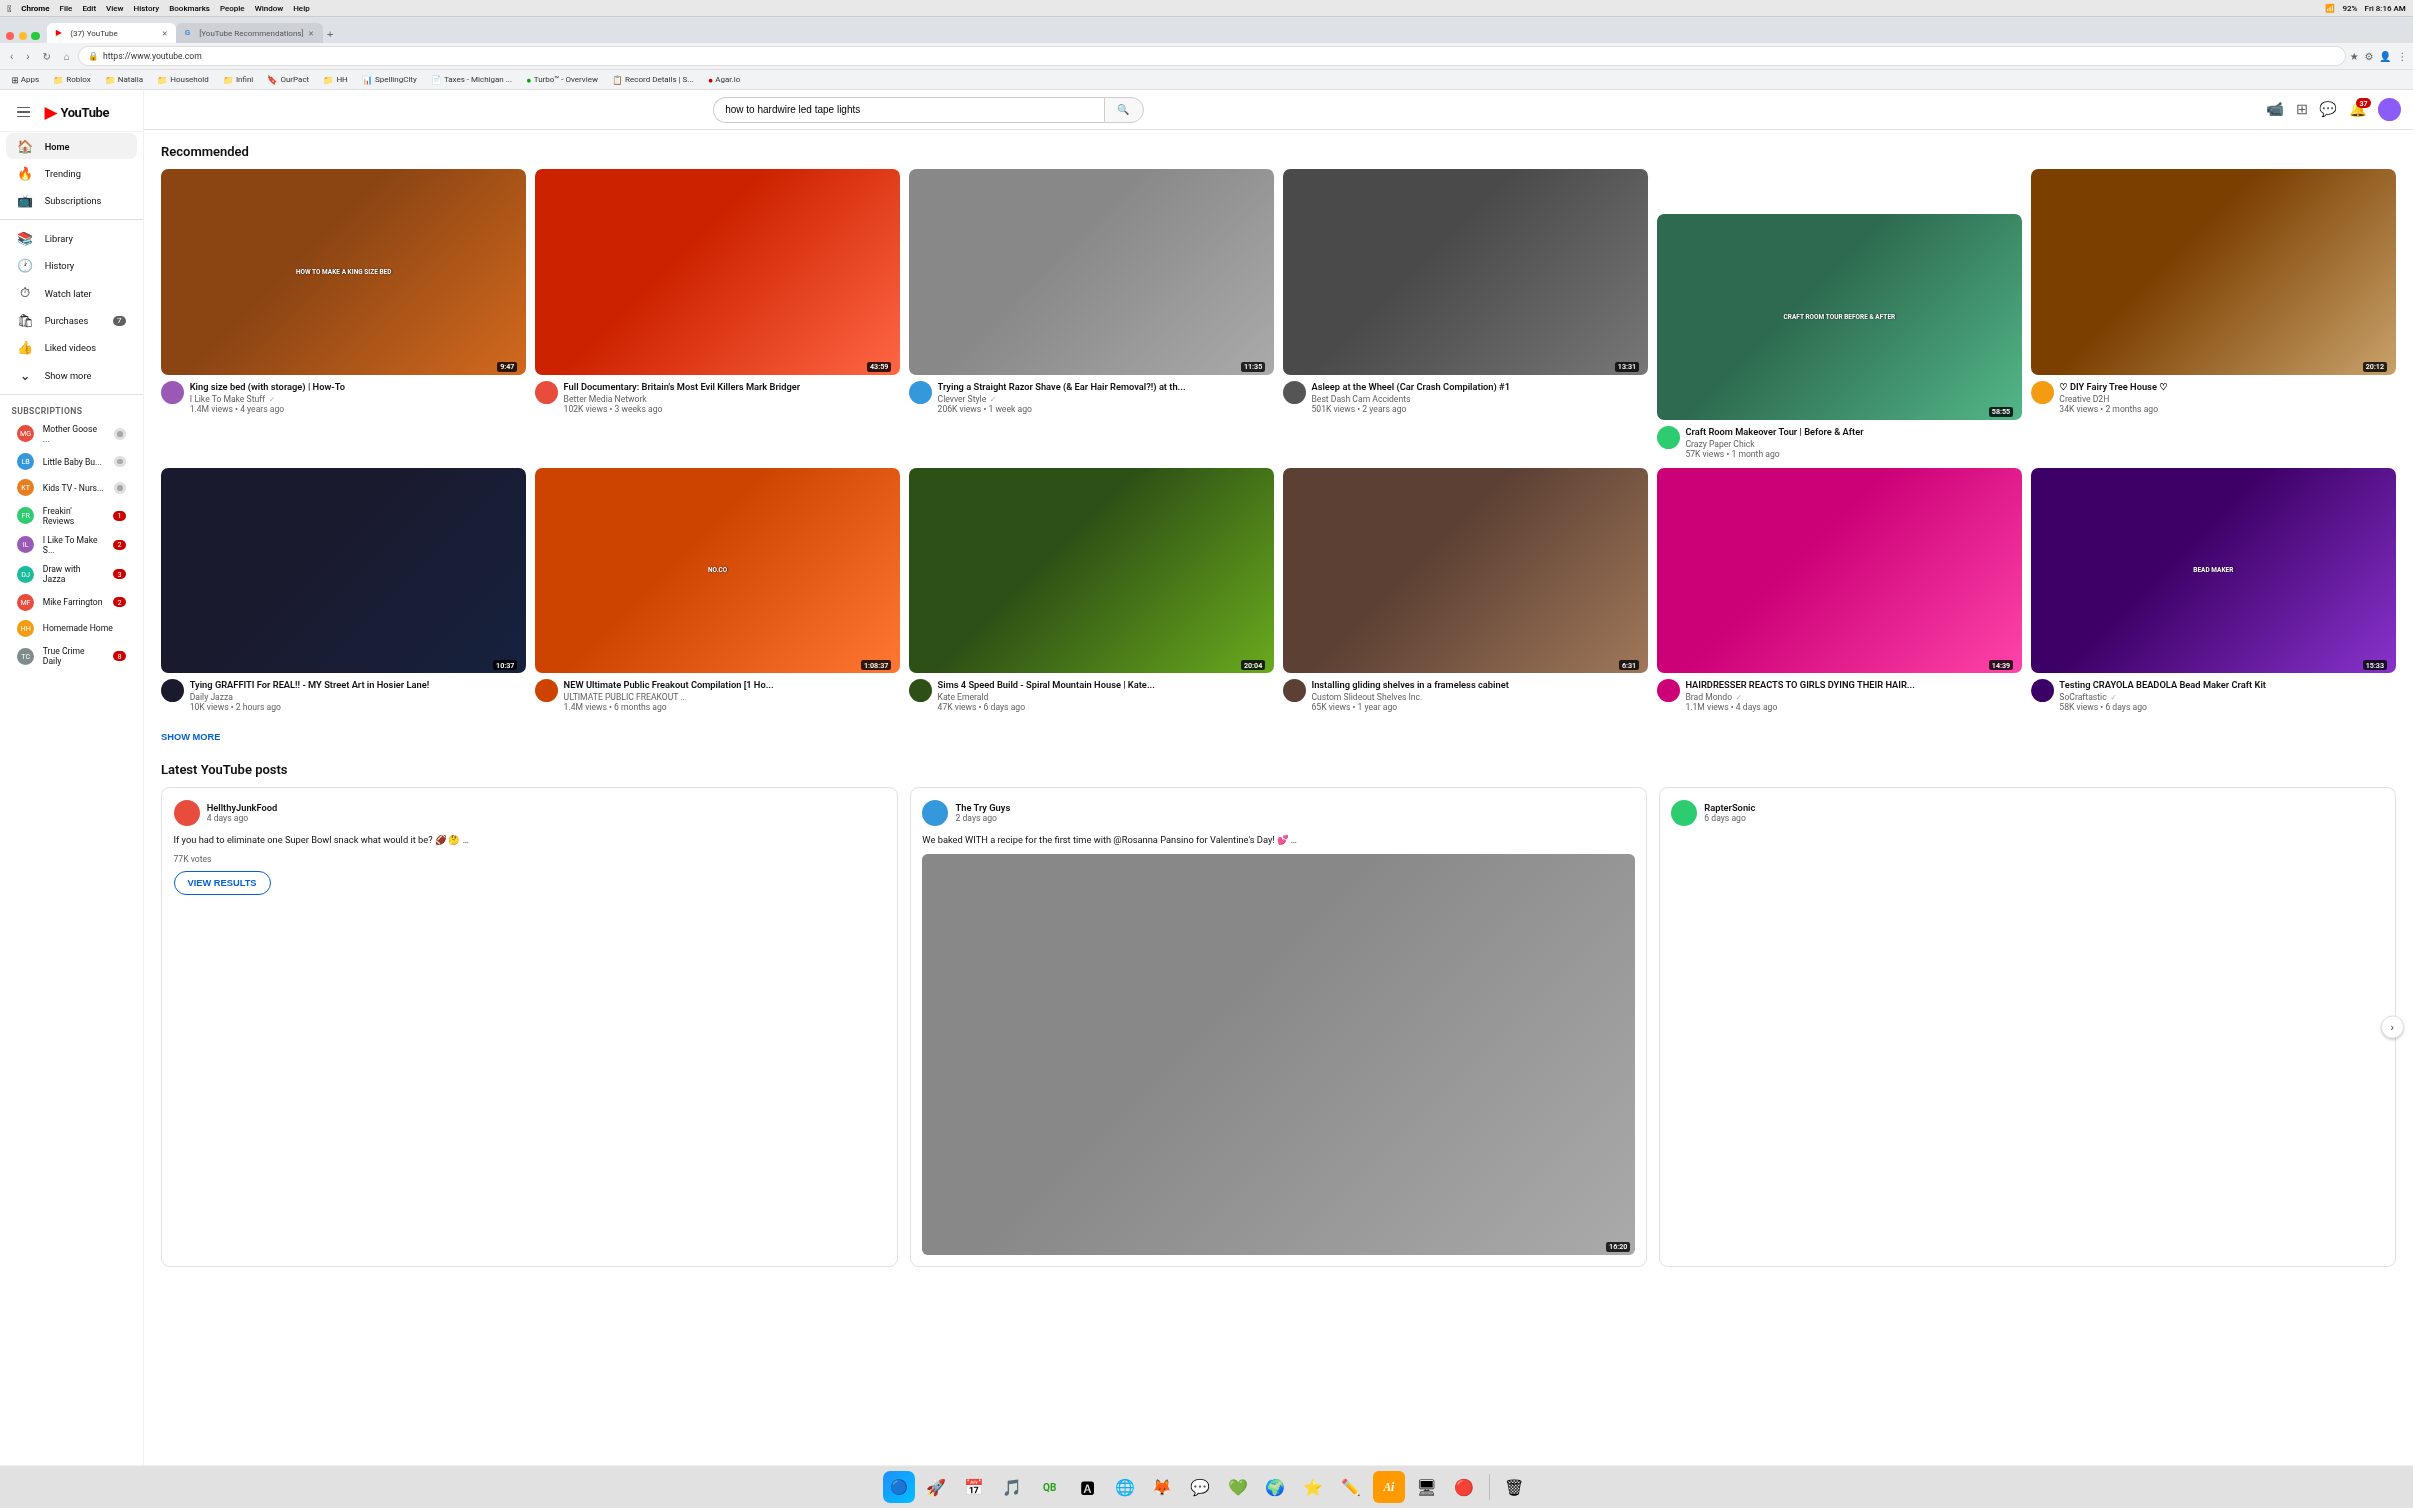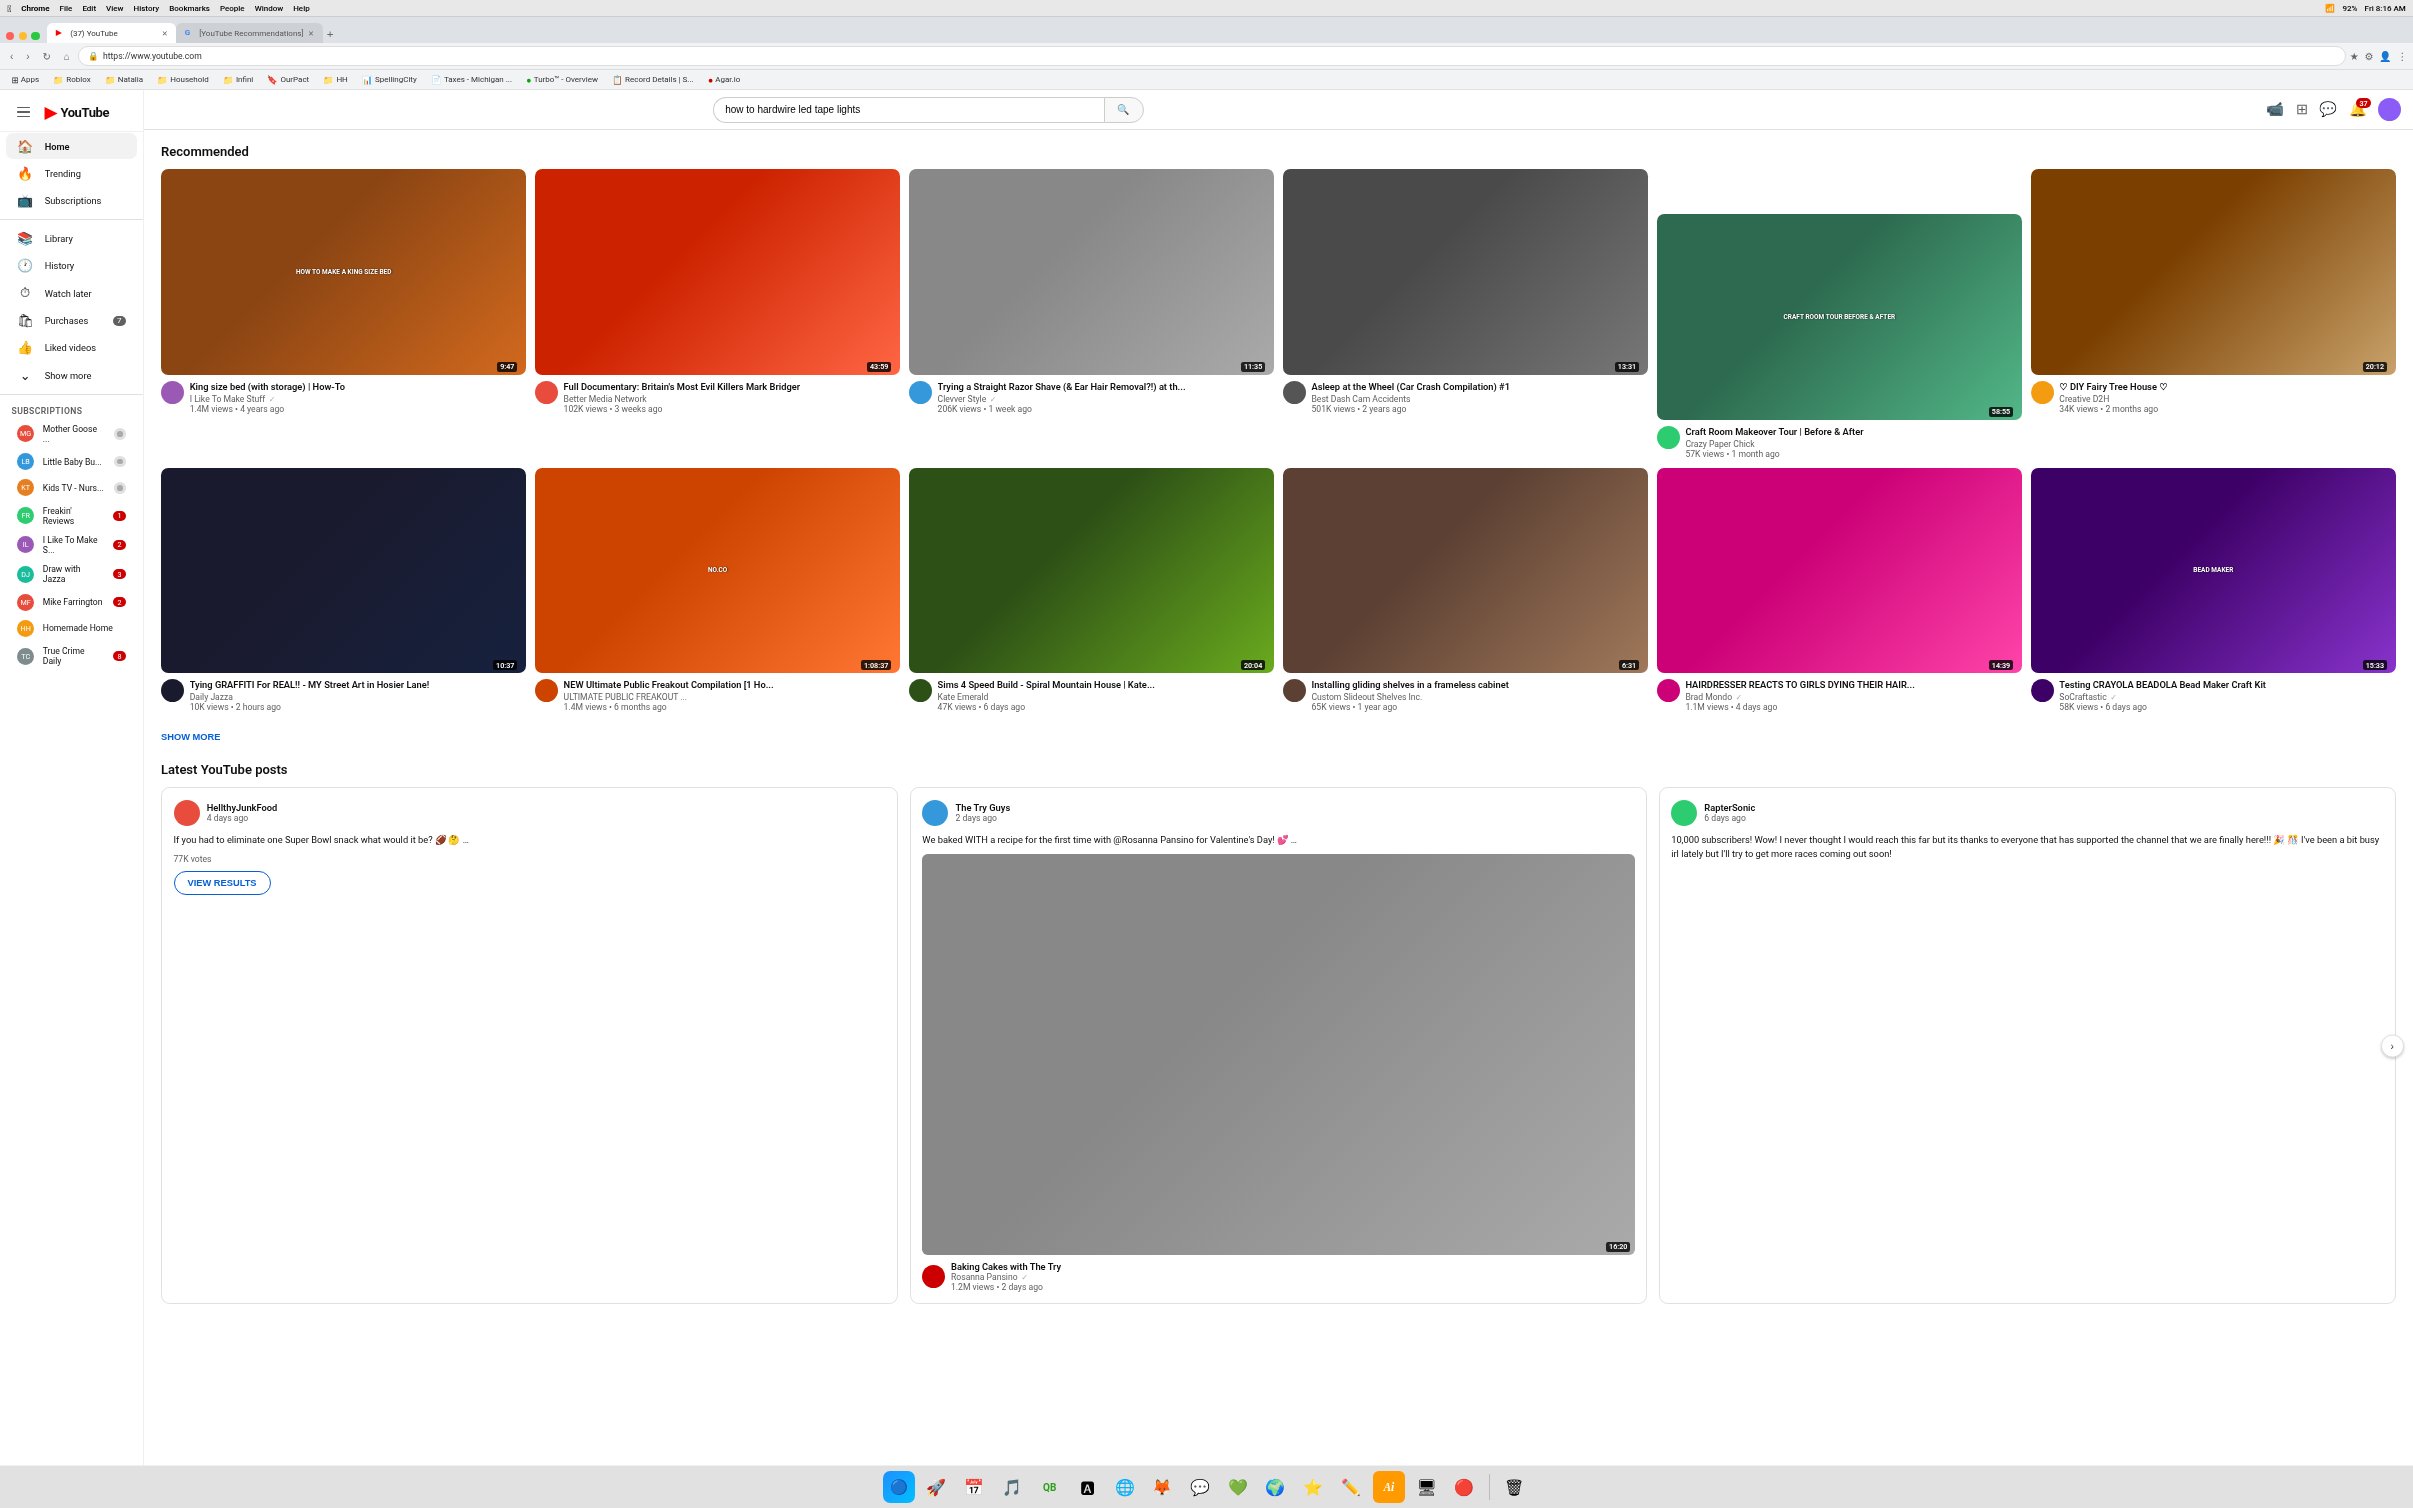--- a/index.html
+++ b/index.html
@@ -988,45 +988,30 @@
                   <div class="post-avatar" style="background:#3498db"></div>
                   <div>
                     <div class="post-author">The Try Guys</div>
                     <div class="post-time">2 days ago</div>
                   </div>
                 </div>
                 <div class="post-text">We baked WITH a recipe for the first time with @Rosanna Pansino for Valentine's Day! 💕 …</div>
                 <div class="post-video-thumb thumb-3">
                   <span class="post-video-duration">16:20</span>
                 </div>
-                <div class="post-video-info">
-                  <div class="post-channel-img"></div>
-                  <div class="post-video-meta">
-                    <div class="post-video-title">Baking Cakes with The Try</div>
-                    <div class="post-video-stats">
-                      <span>Rosanna Pansino</span>
-                      <span class="verified-icon">✓</span>
-                    </div>
-                    <div class="post-video-stats">
-                      <span>1.2M views</span> •
-                      <span>2 days ago</span>
-                    </div>
-                  </div>
-                </div>
               </div>
 
               <div class="post-card" style="position:relative;">
                 <div class="post-header">
                   <div class="post-avatar" style="background:#2ecc71"></div>
                   <div>
                     <div class="post-author">RapterSonic</div>
                     <div class="post-time">6 days ago</div>
                   </div>
                 </div>
-                <div class="post-text">10,000 subscribers! Wow! I never thought I would reach this far but its thanks to everyone that has supported the channel that we are finally here!!! 🎉 🎊 I've been a bit busy irl lately but I'll try to get more races coming out soon!</div>
                 <button class="carousel-btn">›</button>
               </div>
 
             </div>
           </div>
 
         </div>
       </div>
     </div>
   </div>

